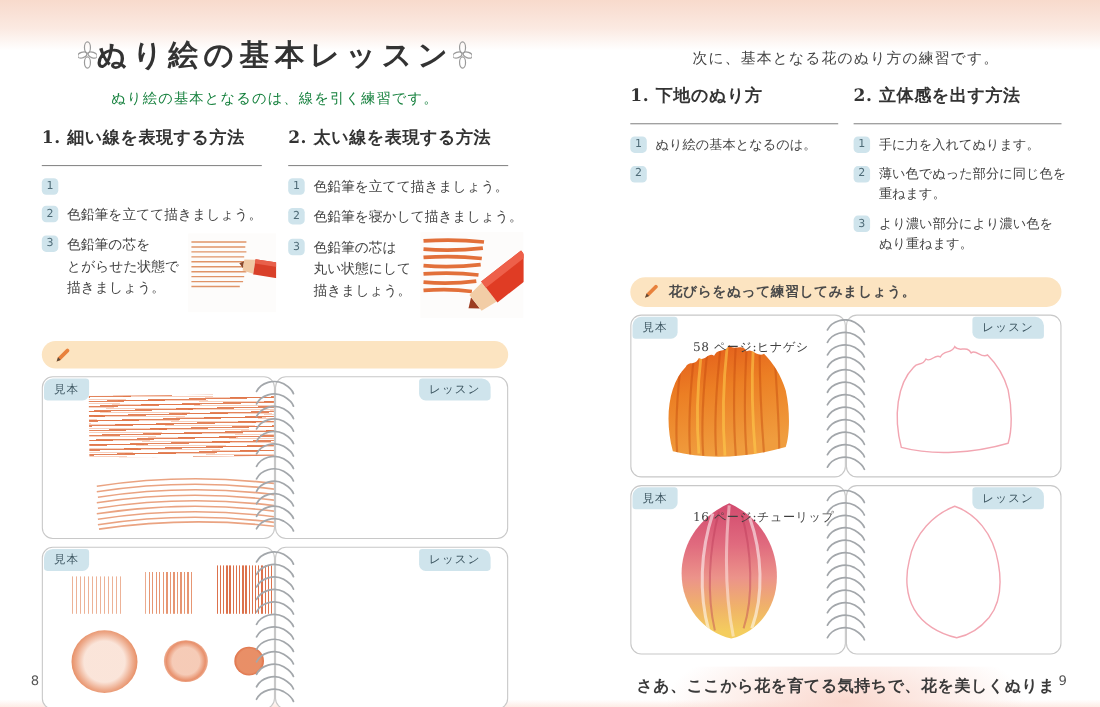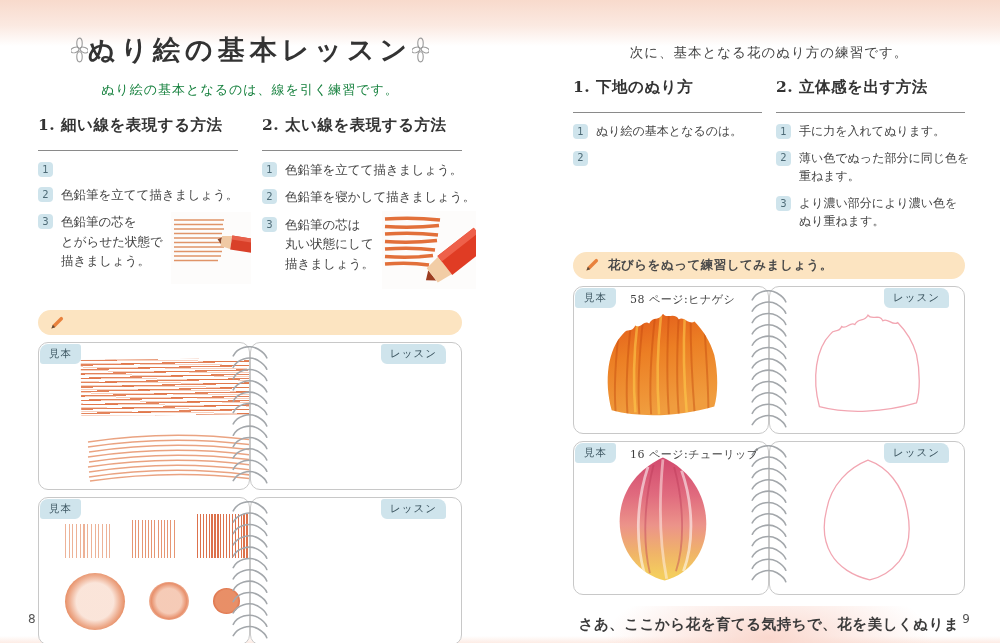--- a/index.html
+++ b/index.html
@@ -36,21 +36,21 @@
   .banner{display:flex;align-items:flex-start;gap:8px;background:#fce4c1;border-radius:14px;
     padding:5px 12px;font-size:12.5px;font-weight:700;letter-spacing:0.5px;color:#4a4a4a;margin-top:13px;}
 
   .notebook{position:relative;display:flex;gap:0;margin-top:7px;height:148px;}
   .notebook.tall{height:154px;}
   .panel{flex:1;background:#fff;border:1.3px solid #c8c8c8;border-radius:10px;position:relative;overflow:hidden;}
   .tag{position:absolute;top:1px;z-index:3;font-family:"DejaVu Sans","Liberation Sans",sans-serif;
     font-size:10.5px;letter-spacing:1px;background:#cfe4ec;color:#3c5560;padding:3px 9px;}
   .tag-sample{left:1px;border-radius:8px 3px 6px 3px;}
   .tag-lesson{right:15px;border-radius:3px 8px 3px 6px;}
-  .nb-label{position:absolute;top:5px;left:56px;font-size:11px;letter-spacing:0.5px;color:#3f3f3f;z-index:3;}
+  .nb-label{position:absolute;top:21px;left:56px;font-size:11px;letter-spacing:0.5px;color:#3f3f3f;z-index:3;}
   .spiral{position:absolute;left:50%;top:4px;transform:translateX(-50%);z-index:2;}
 
   .hatchA{width:208px;height:56px;margin:16px 0 0 42px;transform:rotate(-0.6deg);
     background:
       repeating-linear-gradient(179.2deg, rgba(219,96,44,0.78) 0 1.3px, rgba(255,255,255,0) 1.3px 4.4px),
       repeating-linear-gradient(181.3deg, rgba(238,150,110,0.45) 0 1px, rgba(255,255,255,0) 1px 3.7px);}
   .hatchB{margin:11px 0 0 44px;display:block;}
   .vhatch-row{display:flex;align-items:flex-end;gap:22px;margin:16px 0 0 26px;}
   .vh{background:repeating-linear-gradient(90deg, rgba(222,115,66,0.55) 0 1.1px, rgba(255,255,255,0) 1.1px 3.7px);}
   .vh1{width:46px;height:34px;}

